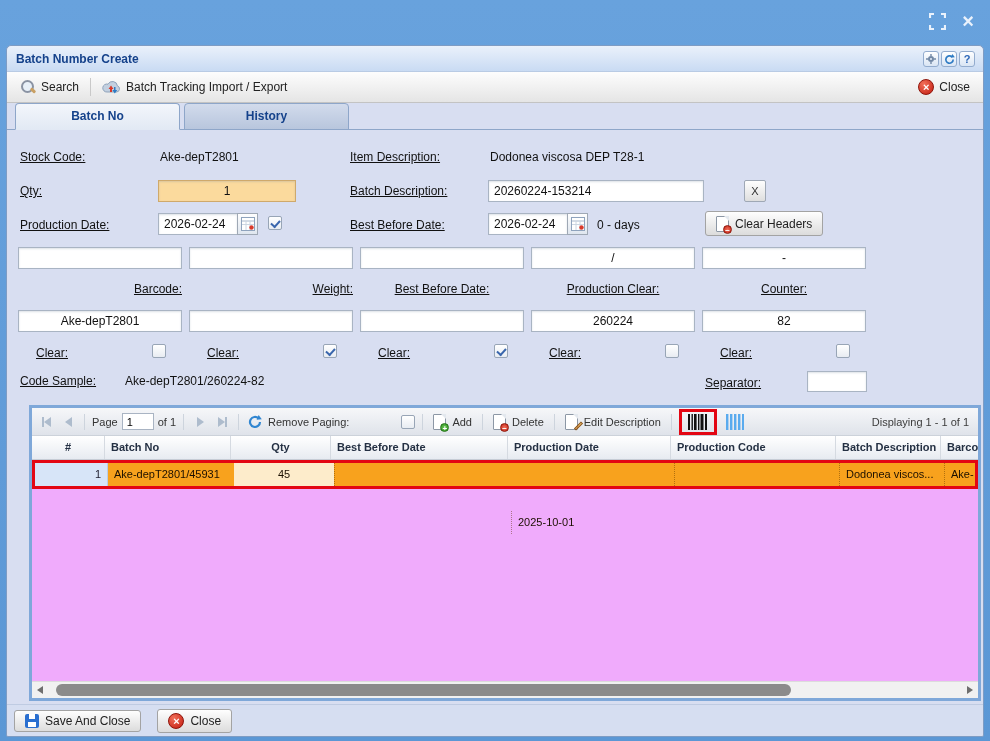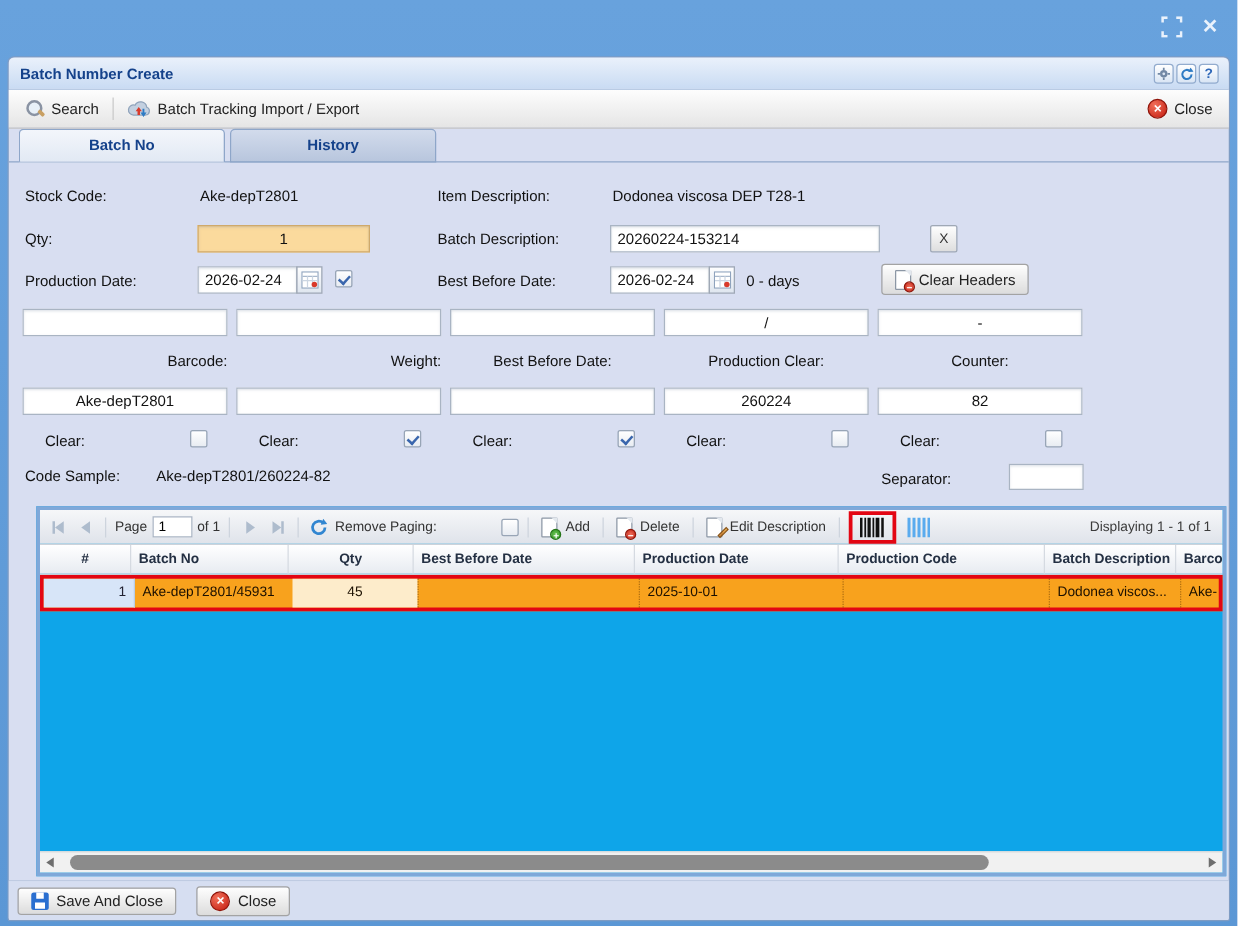--- a/index.html
+++ b/index.html
@@ -25,21 +25,21 @@
   .tb-sep { width:1px; height:18px; background:#c9c9c9; margin:0 6px; }
   .tb-spacer { flex:1; }
 
   
   .tabstrip { position:absolute; left:0; top:57px; right:0; height:27px; border-bottom:1px solid #8ea6c9; }
   .tab { position:absolute; bottom:-1px; height:27px; border:1px solid #8ea6c9; border-radius:4px 4px 0 0; text-align:center; font-weight:bold; color:#15428b; font-size:12px; line-height:25px; cursor:pointer; }
   .tab.active { left:8px; width:165px; background:linear-gradient(#f3f6fb,#e2e9f4); border-bottom:1px solid #e2e9f4; z-index:2; }
   .tab.inactive { left:177px; width:165px; background:linear-gradient(#d2dbec,#b8c6dd); }
 
   
-  .flabel { position:absolute; font-size:12px; color:#111; white-space:nowrap; }
+  .flabel { position:absolute; font-size:12px; color:#111; white-space:nowrap;text-decoration:underline; }
   .fvalue { position:absolute; font-size:12px; color:#111; white-space:nowrap; }
   .inp { position:absolute; height:22px; border:1px solid #a9b4c3; background:#fff; font-family:"Liberation Sans",sans-serif; font-size:12px; padding:0 5px; color:#111; box-shadow:inset 0 1px 2px rgba(120,135,160,.25); }
   .inp.center { text-align:center; }
   .inp.qty { background:#fbda9d; border-color:#cfa96b; text-align:center; }
   .mini-btn { position:absolute; height:22px; background:linear-gradient(#fefefe,#dedede); border:1px solid #9fa8b5; border-radius:2px; display:flex; align-items:center; justify-content:center; font-size:11px; color:#333; cursor:pointer; }
   .cb { width:14px; height:14px; background:linear-gradient(#fff,#e8ecf2); border:1px solid #98a5b6; border-radius:2px; position:relative; cursor:pointer; display:inline-block; }
   .cb.checked::after { content:""; position:absolute; left:2px; top:3px; width:7px; height:4px; border-left:2px solid #3a66ad; border-bottom:2px solid #3a66ad; transform:rotate(-48deg); }
   .btn { display:inline-flex; align-items:center; gap:6px; padding:3px 10px; background:linear-gradient(#fefefe,#dcdcdc); border:1px solid #a3a3a3; border-radius:3px; font-size:12px; color:#222; cursor:pointer; }
 
   
@@ -47,21 +47,21 @@
   .page-ic { position:relative; width:13px; height:16px; background:#fff; border:1px solid #8c97a5; border-radius:1px; }
   .page-ic::before { content:""; position:absolute; right:-1px; top:-1px; border-style:solid; border-width:0 5px 5px 0; border-color:transparent #e3e8ee transparent transparent; }
   .badge { position:absolute; right:-4px; bottom:-3px; width:9px; height:9px; border-radius:50%; color:#fff; font-size:8px; line-height:9px; text-align:center; font-weight:bold; }
   .badge.green { background:radial-gradient(#6fc95a,#2f9220); border:1px solid #237417; }
   .badge.red { background:radial-gradient(#f0705c,#c32214); border:1px solid #8f170c; }
   .pencil { position:absolute; right:-3px; bottom:-2px; width:3px; height:10px; background:linear-gradient(#f2b03c,#c96f1e); transform:rotate(45deg); border:1px solid #8a5212; }
   .red-circle { width:16px; height:16px; border-radius:50%; background:radial-gradient(circle at 35% 30%, #f2705a, #c21b0f); border:1px solid #8f140a; color:#fff; font-weight:bold; font-size:11px; line-height:14px; text-align:center; }
   .cal-btn { position:absolute; width:21px; height:22px; background:linear-gradient(#fefefe,#dfe6ef); border:1px solid #9fa8b5; display:flex; align-items:center; justify-content:center; cursor:pointer; }
 
   
-  .grid { position:absolute; left:22px; top:359px; width:952px; height:296px; border:3px solid #7fa8d9; background:#0ea5e9; }
+  .grid { position:absolute; left:22px; top:359px; width:952px; height:296px; border:3px solid #7fa8d9; background:#f0abfc; }
   .gtoolbar { height:28px; background:linear-gradient(#f6f7f9,#dfe3ea); border-bottom:1px solid #ccd2da; display:flex; align-items:center; padding:0 5px; font-size:11px; color:#333; gap:4px; }
   .gsep { width:1px; height:16px; background:#cdd4dd; margin:0 3px; }
   .pgbtn { width:18px; height:18px; display:flex; align-items:center; justify-content:center; cursor:pointer; }
   .tri-l { width:0; height:0; border-top:5px solid transparent; border-bottom:5px solid transparent; border-right:7px solid #aebccd; }
   .tri-r { width:0; height:0; border-top:5px solid transparent; border-bottom:5px solid transparent; border-left:7px solid #aebccd; }
   .pbar { width:2px; height:10px; background:#aebccd; }
   .pg-input { width:32px; height:17px; border:1px solid #a9b4c3; text-align:left; padding:0 4px; font-size:11px; font-family:"Liberation Sans",sans-serif; }
   .gstatus { margin-left:auto; color:#3c3c3c; padding-right:4px; }
   .red-frame { border:3px solid #e30613; padding:2px 5px; display:inline-flex; align-items:center; background:transparent; }
 
@@ -345,21 +345,21 @@
         <span class="gcol" style="left:476px; width:163px;">Production Date</span>
         <span class="gcol" style="left:804px; width:105px;">Batch Description</span>
         <span class="gcol" style="left:909px; width:37px; border-right:none;">Barco</span>
       </div>
 
       <div class="grow-wrap">
         <span class="gcell" style="left:0; width:73px; text-align:right; background:#d7e5f8; border-right:1px solid #b9cde6; color:#223;">1</span>
         <span class="gcell" style="left:73px; width:126px;">Ake-depT2801/45931</span>
         <span class="gcell" style="left:199px; width:100px; text-align:center; background:#fdeccb;">45</span>
         <span class="gcell dotl" style="left:299px; width:177px;"></span>
-        <span class="gcell dotl" style="left:476px; width:163px;">2025-10-01</span>
+        <span class="gcell dotl" style="left:476px; width:163px;margin-top:48px;">2025-10-01</span>
         <span class="gcell dotl" style="left:639px; width:165px;"></span>
         <span class="gcell dotl" style="left:804px; width:105px;">Dodonea viscos...</span>
         <span class="gcell dotl" style="left:909px; width:37px;">Ake-</span>
       </div>
 
       <div class="hscroll">
         <span class="hs-arrow left">
             <span class="hs-tri-l"></span>
           </span>
         <span class="hs-thumb"></span>

